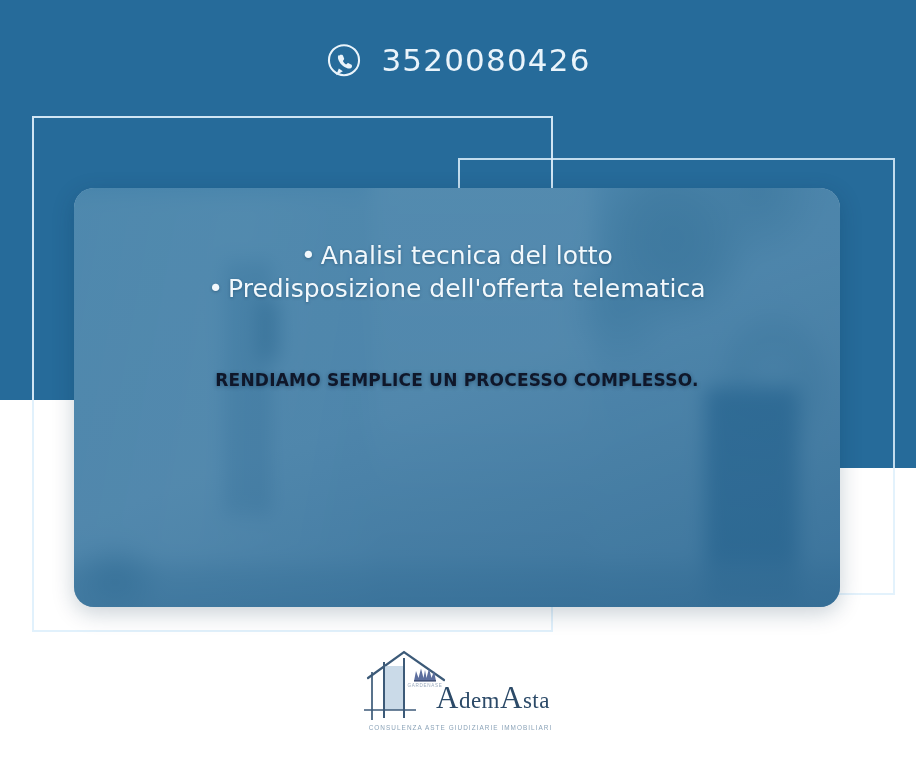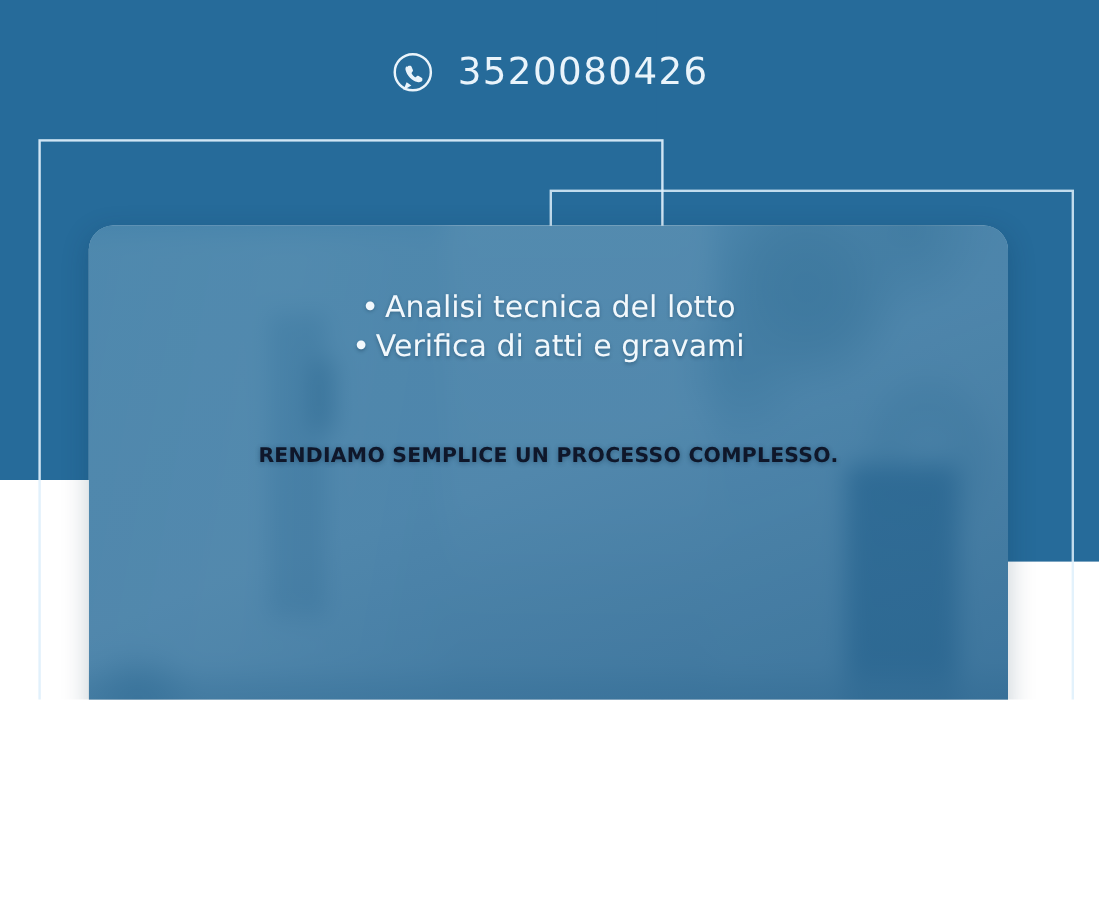--- a/index.html
+++ b/index.html
@@ -1,21 +1,21 @@
 <!DOCTYPE html>
 <html><head>
 <meta charset="utf-8">
 <style>
   html,body{margin:0;padding:0;}
   body{
     width:916px;height:768px;overflow:hidden;
     font-family:"Liberation Sans",sans-serif;
     background:#ffffff;
   }
-  .stage{position:relative;width:916px;height:583px;overflow:hidden;background:#fff;text-decoration:underline;}
+  .stage{position:relative;width:916px;height:768px;overflow:hidden;background:#fff;text-decoration:underline;}
 
   
   .blue-band{position:absolute;left:0;top:0;width:916px;height:400px;background:#266b9a;}
   .blue-band.right-ext{position:absolute;left:547px;top:0;width:369px;height:468px;background:#266b9a;}
 
   
   .header{position:absolute;left:0;top:33px;width:916px;height:55px;
           display:flex;align-items:center;justify-content:center;gap:18px;z-index:30;}
   .wa-icon{width:38px;height:38px;display:block;}
   .phone-number{color:#eaf4fb;font-size:31px;font-weight:400;letter-spacing:1.2px;
@@ -131,21 +131,21 @@
     </div>
     <div class="card-tint"></div>
     <div class="card-tint2"></div>
 
     <div class="card-content">
       <ul class="bullet-list">
         <li>
           <span class="bullet-dot">•</span><span>Analisi tecnica del lotto</span>
         </li>
         <li>
-          <span class="bullet-dot">•</span><span>Verifica di atti e gravami</span>
+          <span class="bullet-dot">•</span><span>Predisposizione dell'offerta telematica</span>
         </li>
       </ul>
       <div class="tagline">RENDIAMO SEMPLICE UN PROCESSO COMPLESSO.</div>
     </div>
   </div>
 
   <div class="logo">
     <div class="logo-inner">
       <span>
         <svg class="logo-mark" viewBox="0 0 92 78" fill="none">

